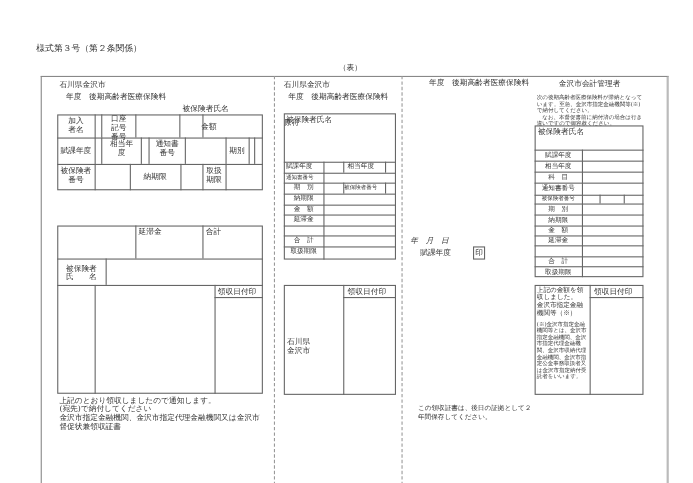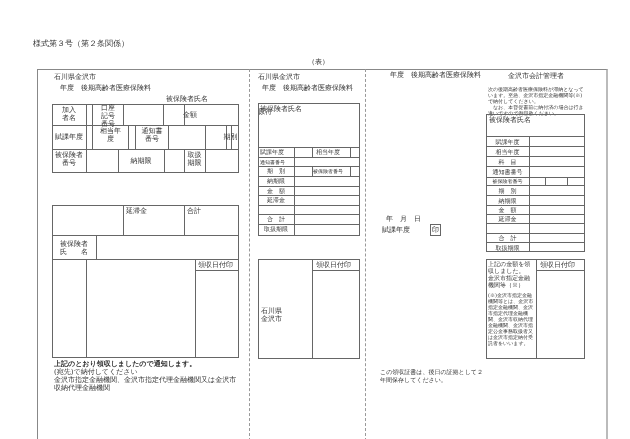--- a/index.html
+++ b/index.html
@@ -55,21 +55,21 @@
 者名</div>
 <div class="abs t c" style="left:94px;top:104px;width:28px;white-space:pre;">口座
 記号
 番号</div>
 <div class="abs t c" style="left:164px;top:111px;width:20px;margin-left:16px;">金額</div>
 <div class="abs t c" style="left:52px;top:133px;width:34px;">賦課年度</div>
 <div class="abs t c" style="left:93px;top:127px;width:35px;white-space:pre;">相当年
 度</div>
 <div class="abs t c" style="left:136px;top:127px;width:32px;white-space:pre;">通知書
 番号</div>
-<div class="abs t c" style="left:205px;top:133px;width:21px;padding-left:15px;">期別</div>
+<div class="abs t c" style="left:205px;top:133px;width:21px;">期別</div>
 <div class="abs t c" style="left:52px;top:151px;width:34px;white-space:pre;">被保険者
 番号</div>
 <div class="abs t c" style="left:118px;top:157px;width:46px;">納期限</div>
 <div class="abs t c" style="left:184px;top:151px;width:21px;white-space:pre;">取扱
 期限</div>
 
 <div class="box" style="left:52px;top:205px;width:187px;height:153px;"></div>
 <div class="hl" style="left:52px;top:235px;width:187px;"></div>
 <div class="hl" style="left:52px;top:259px;width:187px;"></div>
 <div class="vl" style="left:123px;top:205px;height:30px;"></div>
@@ -77,24 +77,24 @@
 <div class="vl" style="left:96px;top:235px;height:24px;"></div>
 <div class="vl" style="left:86px;top:259px;height:99px;"></div>
 <div class="vl" style="left:195px;top:259px;height:99px;"></div>
 <div class="hl" style="left:195px;top:270px;width:44px;"></div>
 <div class="abs t" style="left:126px;top:207px;">延滞金</div>
 <div class="abs t" style="left:187px;top:207px;">合計</div>
 <div class="abs t" style="left:60px;top:240px;white-space:pre;">被保険者
 氏　　名</div>
 <div class="abs t" style="left:198px;top:261px;">領収日付印</div>
 
-<div class="abs t" style="left:54px;top:360px;font-weight:bold;">上記のとおり領収しましたので通知します。</div>
+<div class="abs t" style="left:54px;top:360px;">上記のとおり領収しましたので通知します。</div>
 <div class="abs t" style="left:54px;top:368px;">(宛先)で納付してください</div>
 <div class="abs t" style="left:54px;top:376px;">金沢市指定金融機関、金沢市指定代理金融機関又は金沢市</div>
-<div class="abs t" style="left:54px;top:384px;">収納代理金融機関</div>
+<div class="abs t" style="left:54px;top:384px;">督促状兼領収証書</div>
 
 <div class="abs t" style="left:258px;top:73px;">石川県金沢市</div>
 <div class="abs t" style="left:262px;top:84px;">年度　後期高齢者医療保険料</div>
 <div class="abs t" style="left:258px;top:108px;">原符</div>
 
 <div class="box" style="left:258px;top:103px;width:102px;height:133px;"></div>
 <div class="abs t" style="left:260px;top:105px;">被保険者氏名</div>
 <div class="hl" style="left:258px;top:147px;width:102px;"></div>
 <div class="hl" style="left:258px;top:157px;width:102px;"></div>
 <div class="hl" style="left:258px;top:166px;width:102px;"></div>
@@ -121,21 +121,21 @@
 <div class="abs t tiny c" style="left:258px;top:226px;width:36px;font-size:6px;">取扱期限</div>
 
 <div class="box" style="left:258px;top:259px;width:102px;height:100px;"></div>
 <div class="vl" style="left:312px;top:259px;height:100px;"></div>
 <div class="hl" style="left:312px;top:270px;width:48px;"></div>
 <div class="abs t" style="left:316px;top:261px;">領収日付印</div>
 <div class="abs t" style="left:261px;top:307px;white-space:pre;">石川県
 金沢市</div>
 
 <div class="abs t" style="left:390px;top:71px;">年度　後期高齢者医療保険料</div>
-<div class="abs t" style="left:386px;top:215px;">年　月　日</div>
+<div class="abs t" style="left:373px;top:215px;font-style:italic;">年　月　日</div>
 <div class="abs t" style="left:382px;top:226px;">賦課年度</div>
 <div class="abs t" style="left:430px;top:224px;border:1px solid #666;padding:1px;">印</div>
 <div class="abs t wrap" style="left:380px;top:368px;width:108px;font-size:6px;line-height:8px;">この領収証書は、後日の証拠として２年間保存してください。</div>
 
 <div class="abs t" style="left:508px;top:72px;">金沢市会計管理者</div>
 <div class="abs tiny wrap" style="left:488px;top:86px;width:96px;white-space:pre-wrap;">次の後期高齢者医療保険料が滞納となっています。至急、金沢市指定金融機関等(※)で納付してください。
 　なお、本督促書前に納付済の場合は行き違いですので御容赦ください。</div>
 
 <div class="box" style="left:486px;top:114px;width:99px;height:138px;"></div>
 <div class="abs t" style="left:489px;top:116px;">被保険者氏名</div>

